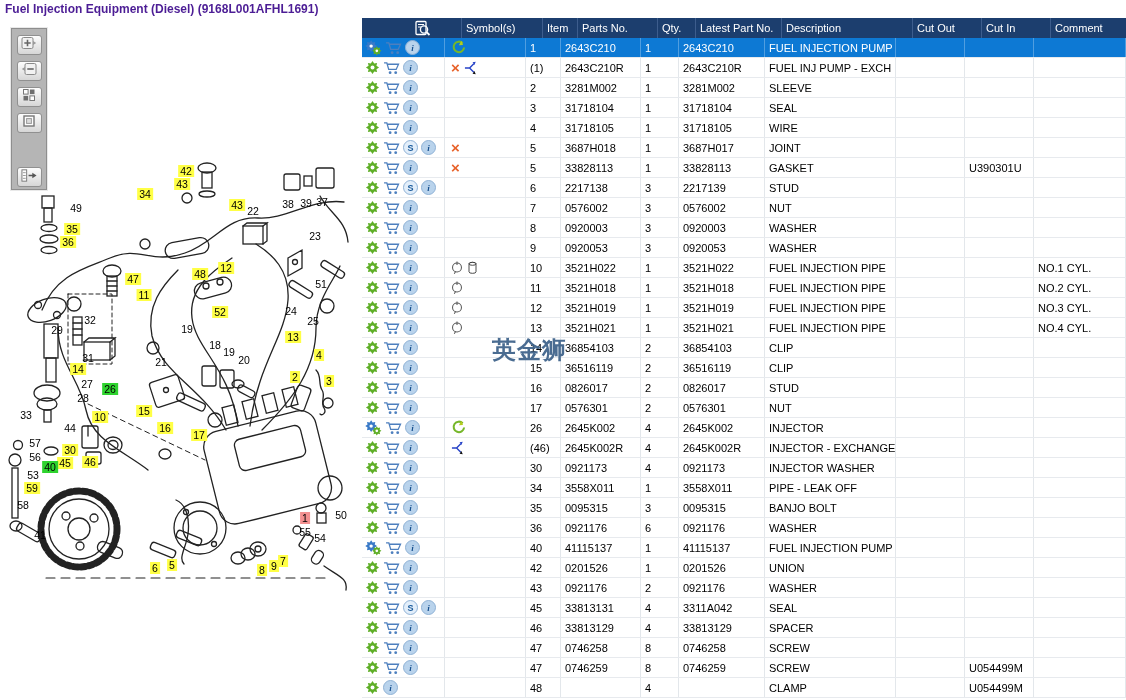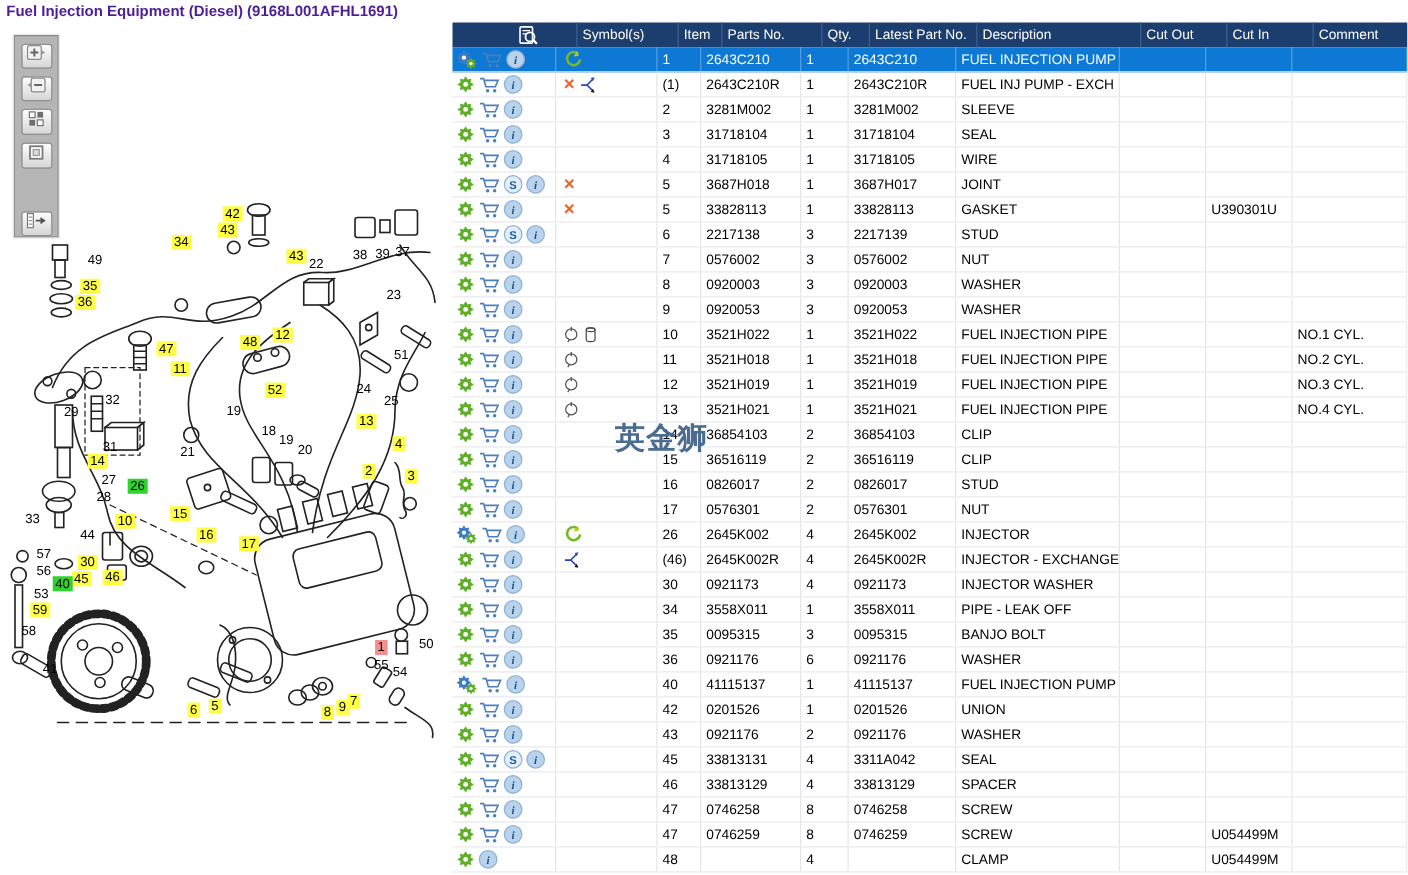--- a/index.html
+++ b/index.html
@@ -239,21 +239,21 @@
       <div class="callout hl-yellow" style="left: 144px; top: 277px;">11</div>
       <div class="callout hl-none" style="left: 321px; top: 266px;">51</div>
       <div class="callout hl-none" style="left: 291px; top: 293px; text-align: center;">24</div>
       <div class="callout hl-none" style="left: 313px; top: 303px;">25</div>
       <div class="callout hl-yellow" style="left: 220px; top: 294px;">52</div>
       <div class="callout hl-none" style="left: 187px; top: 311px;">19</div>
       <div class="callout hl-yellow" style="left: 293px; top: 319px;">13</div>
       <div class="callout hl-none" style="left: 215px; top: 327px;">18</div>
       <div class="callout hl-none" style="left: 229px; top: 334px;">19</div>
       <div class="callout hl-none" style="left: 244px; top: 342px;">20</div>
-      <div class="callout hl-none" style="left: 150px; top: 344px;">21</div>
+      <div class="callout hl-none" style="left: 161px; top: 344px;">21</div>
       <div class="callout hl-yellow" style="left: 319px; top: 337px;">4</div>
       <div class="callout hl-yellow" style="left: 295px; top: 359px;">2</div>
       <div class="callout hl-yellow" style="left: 329px; top: 363px;">3</div>
       <div class="callout hl-none" style="left: 57px; top: 312px;">29</div>
       <div class="callout hl-none" style="left: 90px; top: 302px;">32</div>
       <div class="callout hl-none" style="left: 88px; top: 318px; margin-top: 22px;">31</div>
       <div class="callout hl-yellow" style="left: 78px; top: 351px;">14</div>
       <div class="callout hl-none" style="left: 87px; top: 366px;">27</div>
       <div class="callout hl-green" style="left: 110px; top: 371px;">26</div>
       <div class="callout hl-none" style="left: 83px; top: 380px;">28</div>

